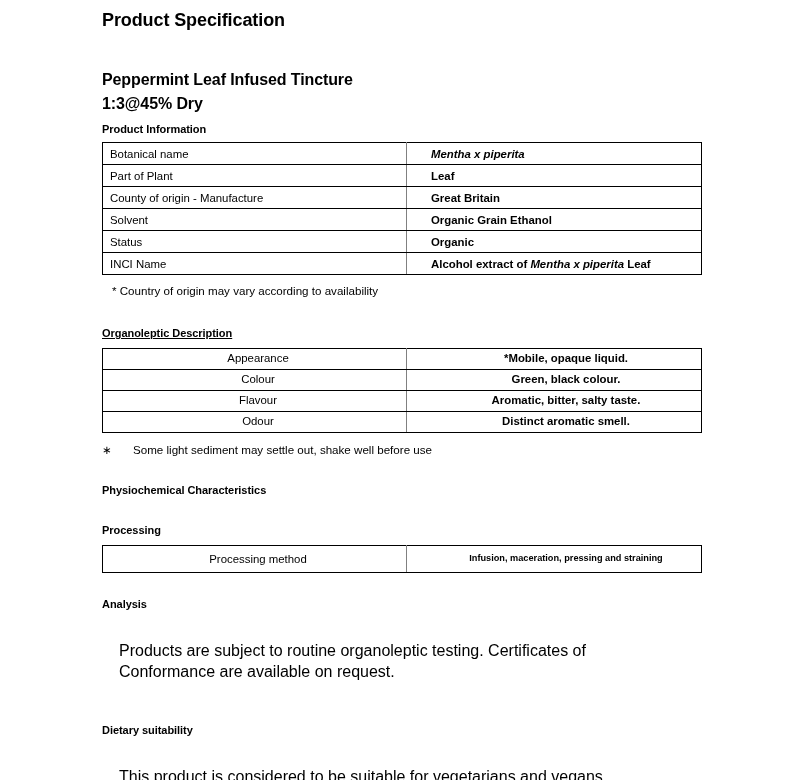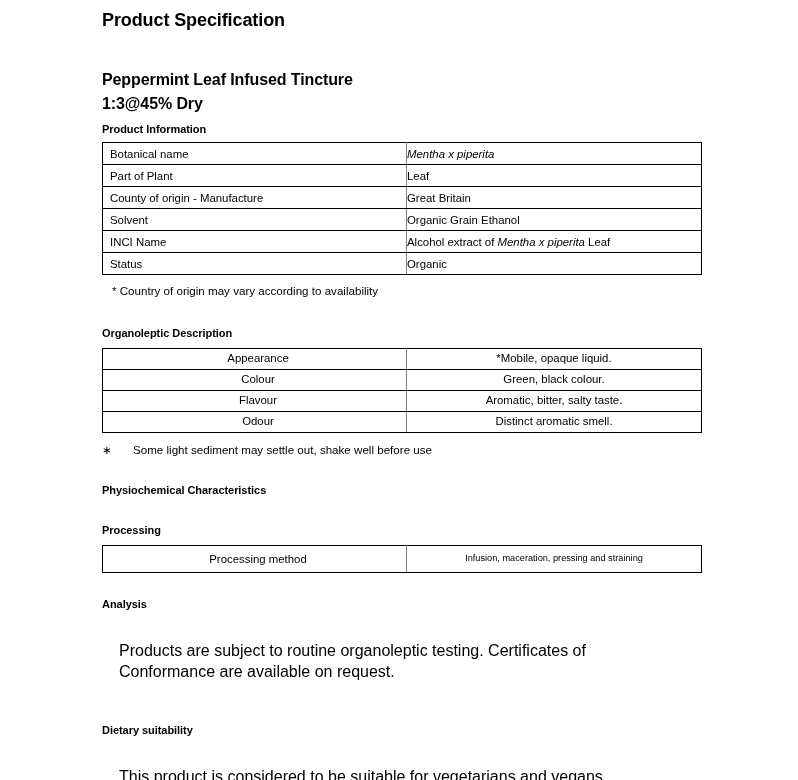--- a/index.html
+++ b/index.html
@@ -47,21 +47,21 @@
     letter-spacing: -0.1px;
   }
   .section-heading {
     font-size: 11px;
     font-weight: bold;
     margin: 0;
     line-height: 1.3;
     letter-spacing: -0.05px;
   }
   .sh-product-information { padding-top: 7px; }
-  .sh-organoleptic       { padding-top: 28px; }
+  .sh-organoleptic       { padding-top: 28px; text-decoration: underline; }
   .sh-physiochemical     { padding-top: 26px; }
   .sh-processing         { padding-top: 26px; }
   .sh-analysis           { padding-top: 24px; }
   .sh-dietary            { padding-top: 23px; }
 
   
   table.spec {
     border-collapse: collapse;
     width: 600px;
     table-layout: fixed;
@@ -80,23 +80,23 @@
     font-size: 11.4px;
     line-height: 1.25;
   }
   table.spec td.label {
     font-weight: normal;
     border-left: 1.2px solid #000;
     border-right: 1px solid #808080;
     width: 296px;
   }
   table.spec td.value {
-    font-weight: normal;
+    font-weight: bold;
     border-right: 1.2px solid #000;
-    padding-left: 0;
+    padding-left: 24px;
   }
   table.t-product td      { height: 21px; }
   table.t-organoleptic td { height: 20px; }
   table.t-physio td       { height: 21px; }
   table.t-processing td   { height: 26px; }
 
   table.t-processing td.value {
     font-size: 9.2px;
   }
 
@@ -153,26 +153,26 @@
       </tr>
       <tr>
         <td class="label">County of origin - Manufacture</td>
         <td class="value">Great Britain</td>
       </tr>
       <tr>
         <td class="label">Solvent</td>
         <td class="value">Organic Grain Ethanol</td>
       </tr>
       <tr>
+        <td class="label">Status</td>
+        <td class="value">Organic</td>
+      </tr>
+      <tr>
         <td class="label">INCI Name</td>
         <td class="value"><span>Alcohol extract of </span><span class="ital">Mentha x piperita</span><span> Leaf</span></td>
-      </tr>
-      <tr>
-        <td class="label">Status</td>
-        <td class="value">Organic</td>
       </tr>
     </tbody>
   </table>
 
   <p class="footnote">* Country of origin may vary according to availability</p>
 
   <h3 class="section-heading sh-organoleptic">Organoleptic Description</h3>
 
   <table class="spec t-organoleptic">
     <tbody>

